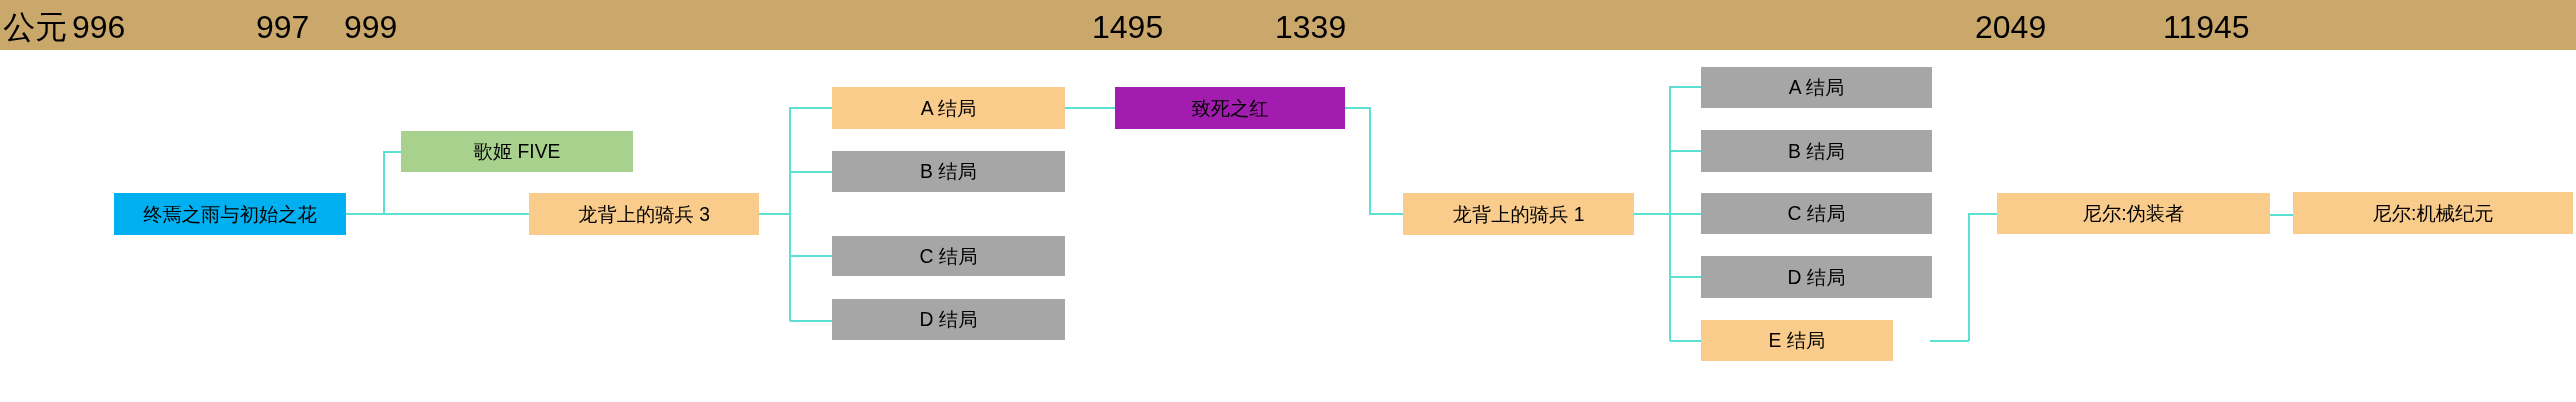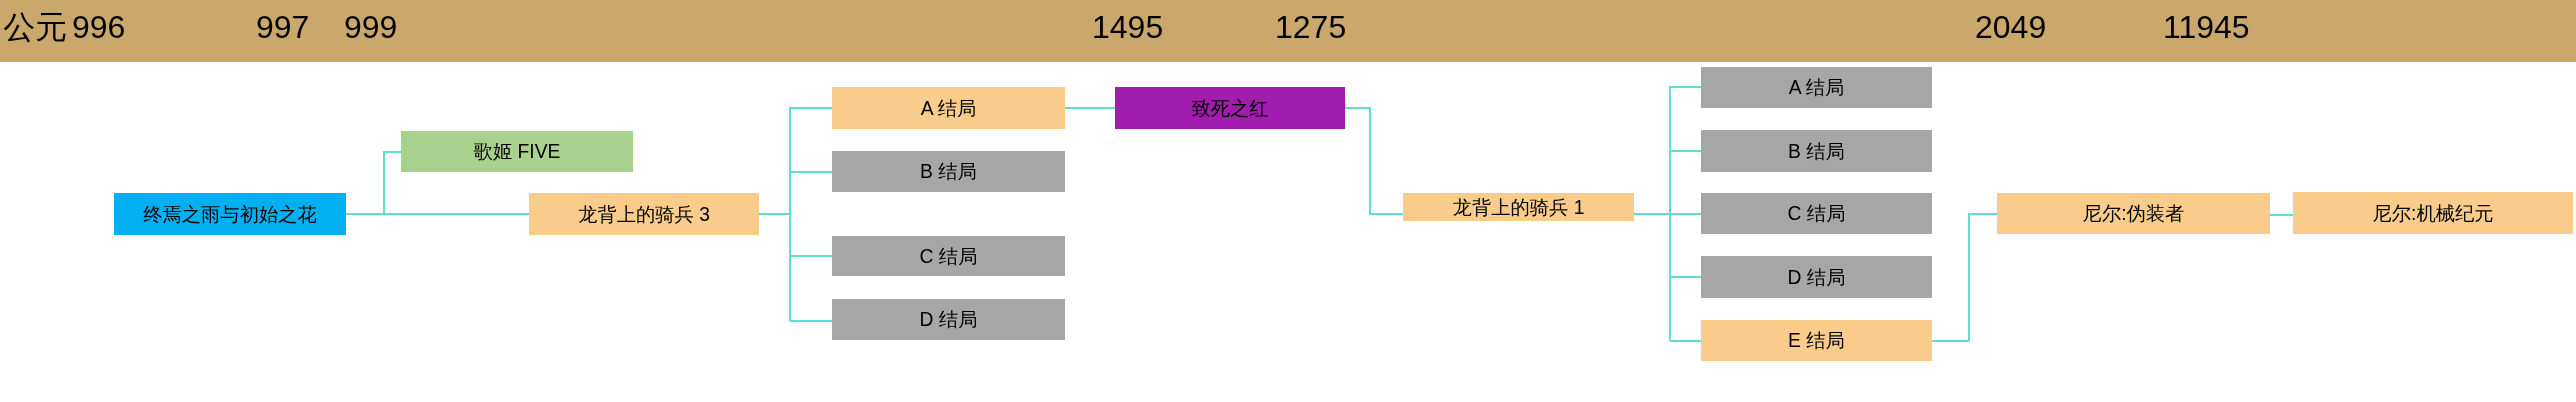--- a/index.html
+++ b/index.html
@@ -7,21 +7,21 @@
     position: relative;
     width: 2576px;
     height: 403px;
     background: #ffffff;
     font-family: "Liberation Sans", "DejaVu Sans", sans-serif;
     overflow: hidden;
   }
   .header-bar {
     position: absolute;
     left: 0; top: 0;
-    width: 2576px; height: 62px;
+    width: 2576px; height: 50px;
   }
   .era-label, .year-label {
     position: absolute;
     top: 0;
     height: 54px;
     line-height: 54px;
     font-size: 32px;
     color: #000000;
     white-space: nowrap;
   }
@@ -41,21 +41,21 @@
 <body>
 
 <div class="canvas">
   <div class="header-bar" style="background: rgb(202, 167, 107);">
     <span class="era-label" style="left: 3.2px;">公元</span>
     <div id="years">
         <span class="year-label" style="left: 72px;">996</span>
         <span class="year-label" style="left: 256px;">997</span>
         <span class="year-label" style="left: 344px;">999</span>
         <span class="year-label" style="left: 1092px;">1495</span>
-        <span class="year-label" style="left: 1275px;">1275</span>
+        <span class="year-label" style="left: 1275px;">1339</span>
         <span class="year-label" style="left: 1975px; text-align: center;">2049</span>
         <span class="year-label" style="left: 2163px;">11945</span>
       </div>
   </div>
   <div id="edges">
       <div class="edge" style="left: 345px; top: 213px; width: 184px; height: 1.6px; background: rgb(92, 224, 211);"></div>
       <div class="edge" style="left: 383px; top: 151px; width: 1.6px; height: 64px; background: rgb(92, 224, 211);"></div>
       <div class="edge" style="left: 384px; top: 151px; width: 17px; height: 1.6px; background: rgb(92, 224, 211);"></div>
       <div class="edge" style="left: 759px; top: 213px; width: 31px; height: 1.6px; background: rgb(92, 224, 211);"></div>
       <div class="edge" style="left: 789px; top: 107px; width: 1.6px; height: 214px; background: rgb(92, 224, 211);"></div>
@@ -81,23 +81,23 @@
     </div>
   <div id="nodes">
       <div class="node" style="left: 114px; top: 193px; width: 232px; height: 42px; background: rgb(0, 176, 240); color: rgb(0, 0, 0);">终焉之雨与初始之花</div>
       <div class="node" style="left: 401px; top: 131px; width: 232px; height: 41px; background: rgb(169, 209, 142); color: rgb(0, 0, 0);">歌姬 FIVE</div>
       <div class="node" style="left: 529px; top: 193px; width: 230px; height: 42px; background: rgb(249, 204, 140); color: rgb(0, 0, 0);">龙背上的骑兵 3</div>
       <div class="node" style="left: 832px; top: 87px; width: 233px; height: 42px; background: rgb(249, 204, 140); color: rgb(0, 0, 0);">A 结局</div>
       <div class="node" style="left: 832px; top: 151px; width: 233px; height: 41px; background: rgb(166, 166, 166); color: rgb(0, 0, 0);">B 结局</div>
       <div class="node" style="left: 832px; top: 236px; width: 233px; height: 40px; background: rgb(166, 166, 166); color: rgb(0, 0, 0);">C 结局</div>
       <div class="node" style="left: 832px; top: 299px; width: 233px; height: 41px; background: rgb(166, 166, 166); color: rgb(0, 0, 0);">D 结局</div>
       <div class="node" style="left: 1115px; top: 87px; width: 230px; height: 42px; background: #a21caf; color: rgb(0, 0, 0);">致死之红</div>
-      <div class="node" style="left: 1403px; top: 193px; width: 231px; height: 28px; background: rgb(249, 204, 140); color: rgb(0, 0, 0);">龙背上的骑兵 1</div>
+      <div class="node" style="left: 1403px; top: 193px; width: 231px; height: 42px; background: rgb(249, 204, 140); color: rgb(0, 0, 0);">龙背上的骑兵 1</div>
       <div class="node" style="left: 1701px; top: 67px; width: 231px; height: 41px; background: rgb(166, 166, 166); color: rgb(0, 0, 0);">A 结局</div>
       <div class="node" style="left: 1701px; top: 130px; width: 231px; height: 42px; background: rgb(166, 166, 166); color: rgb(0, 0, 0);">B 结局</div>
       <div class="node" style="left: 1701px; top: 193px; width: 231px; height: 41px; background: rgb(166, 166, 166); color: rgb(0, 0, 0);">C 结局</div>
       <div class="node" style="left: 1701px; top: 256px; width: 231px; height: 42px; background: rgb(166, 166, 166); color: rgb(0, 0, 0);">D 结局</div>
-      <div class="node" style="left: 1701px; top: 320px; width: 231px; height: 41px; background: rgb(249, 204, 140); color: rgb(0, 0, 0);">E 结局</div>
+      <div class="node" style="left: 1701px; top: 320px; width: 192px; height: 41px; background: rgb(249, 204, 140); color: rgb(0, 0, 0);">E 结局</div>
       <div class="node" style="left: 1997px; top: 193px; width: 273px; height: 41px; background: rgb(249, 204, 140); color: rgb(0, 0, 0);">尼尔:伪装者</div>
       <div class="node" style="left: 2293px; top: 192px; width: 280px; height: 42px; background: rgb(249, 204, 140); color: rgb(0, 0, 0);">尼尔:机械纪元</div>
     </div>
 </div>
 
 
 </body></html>

